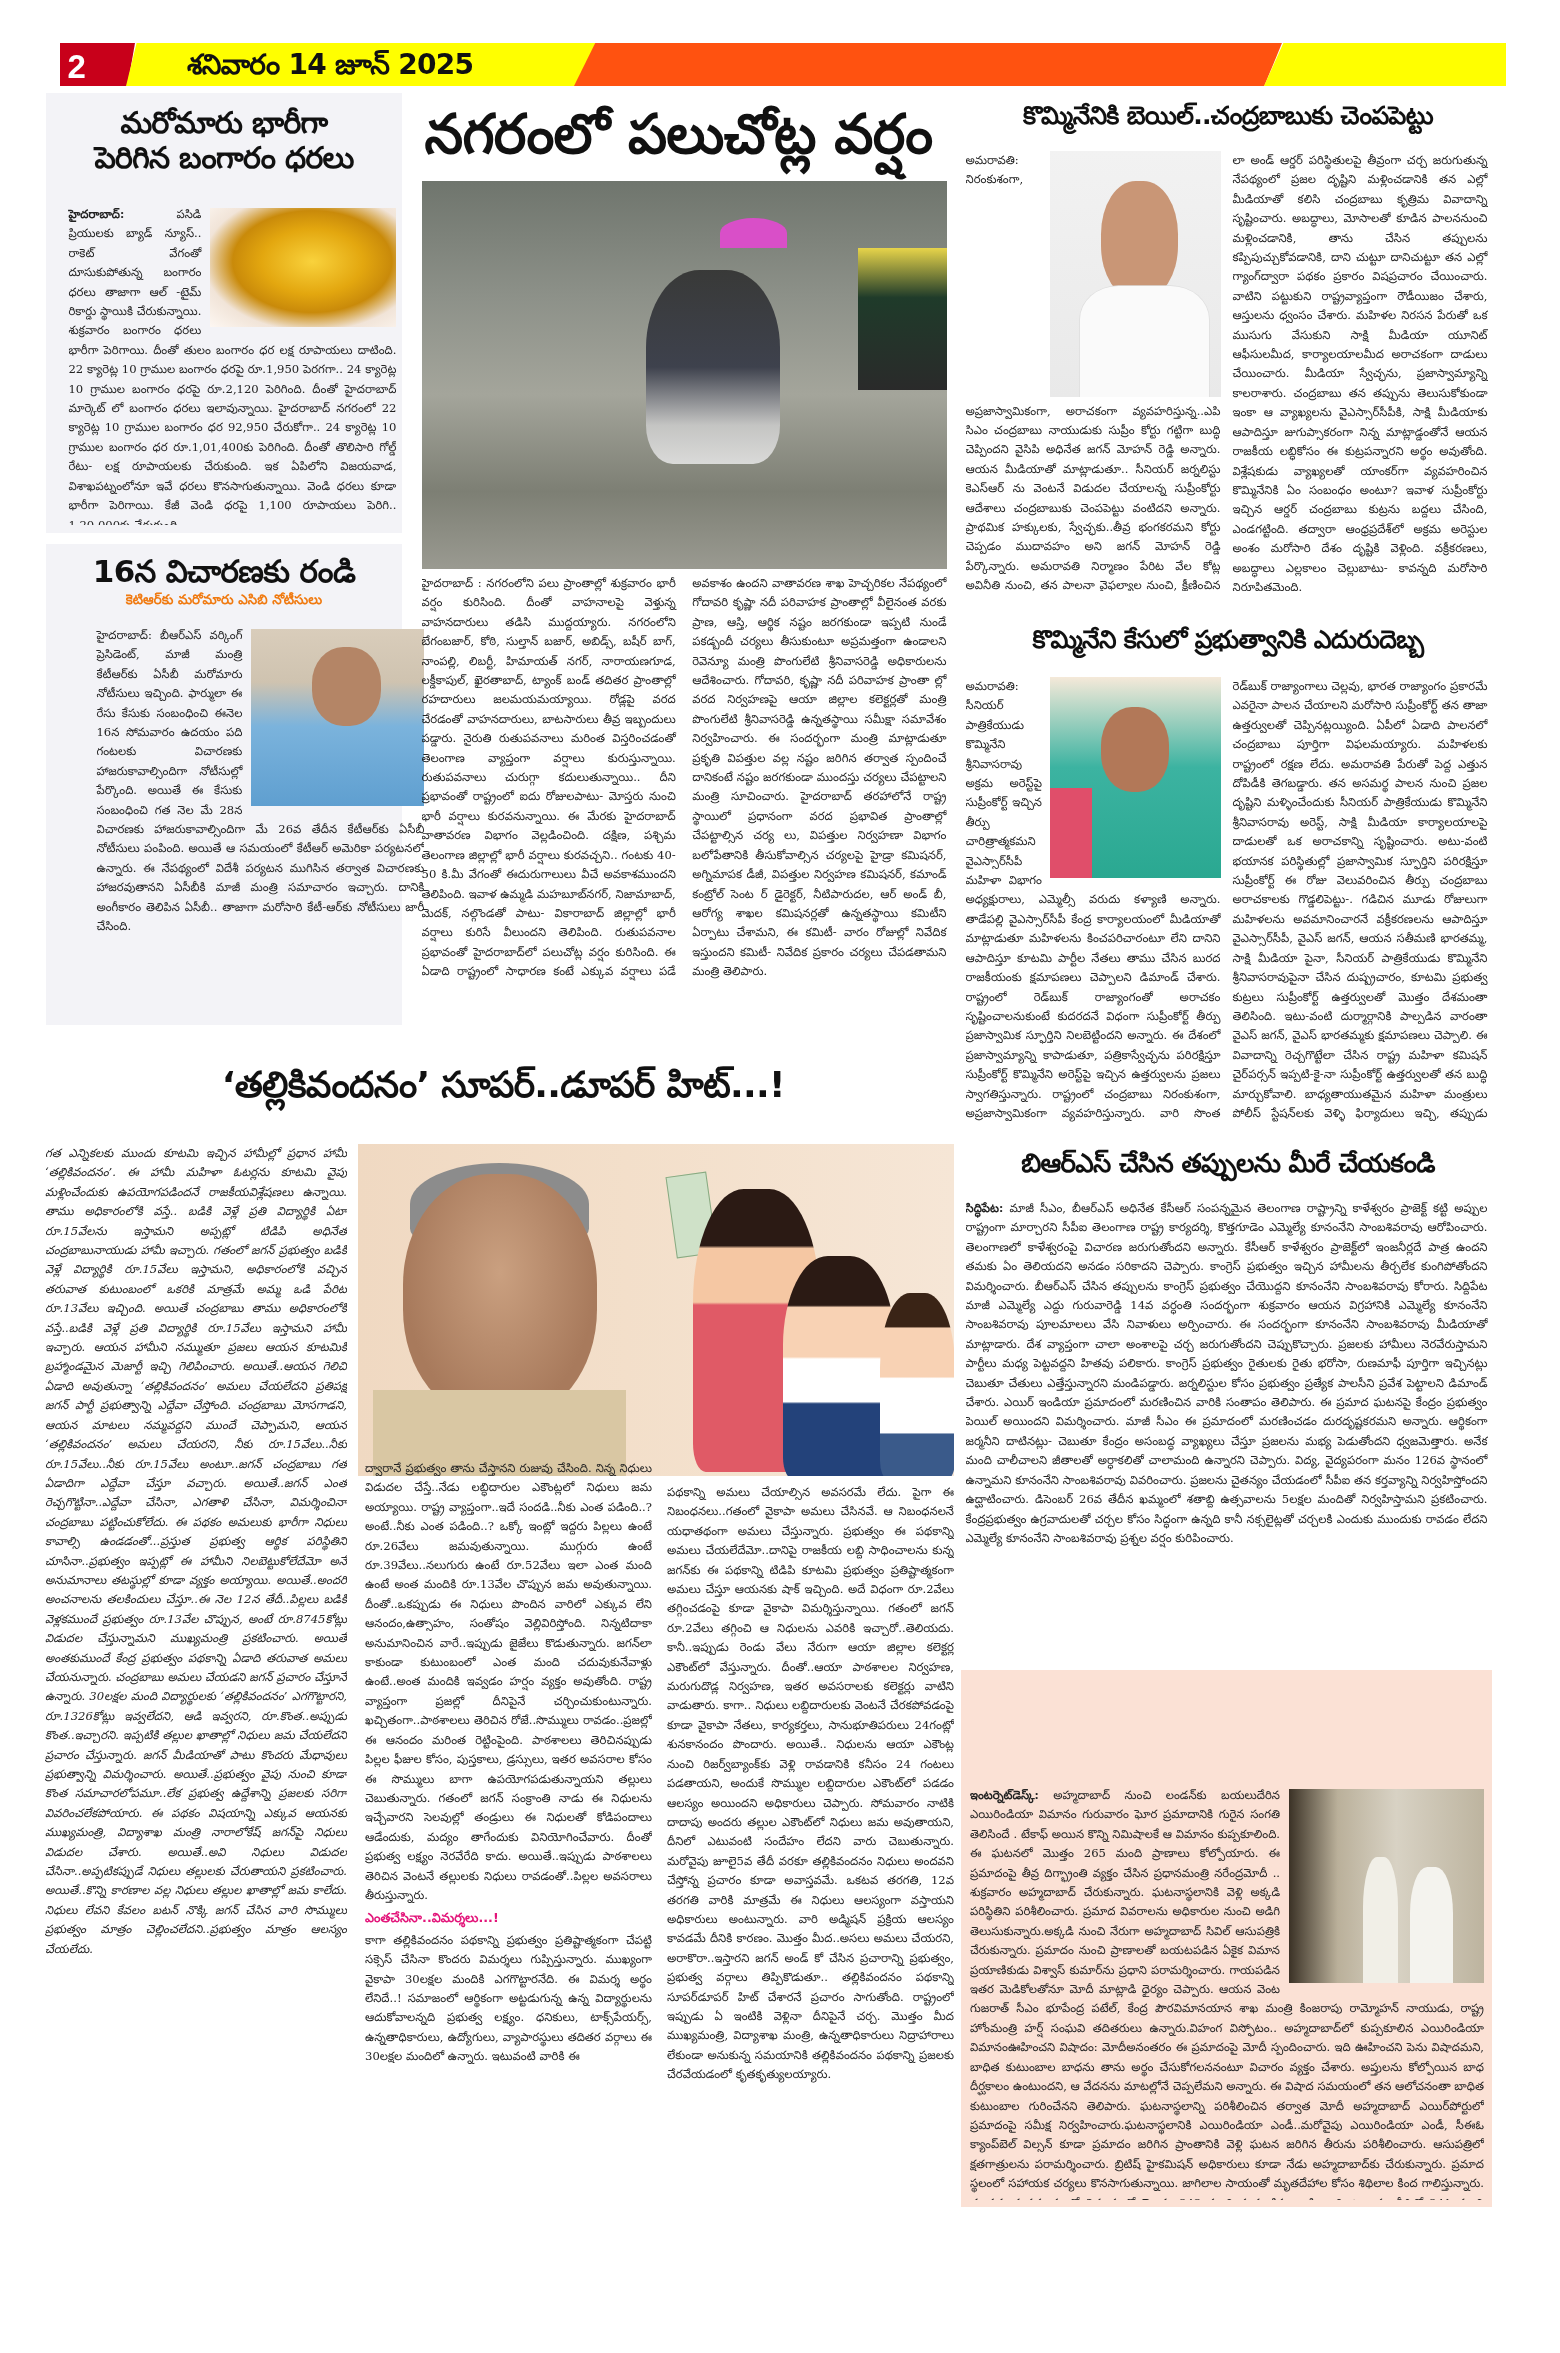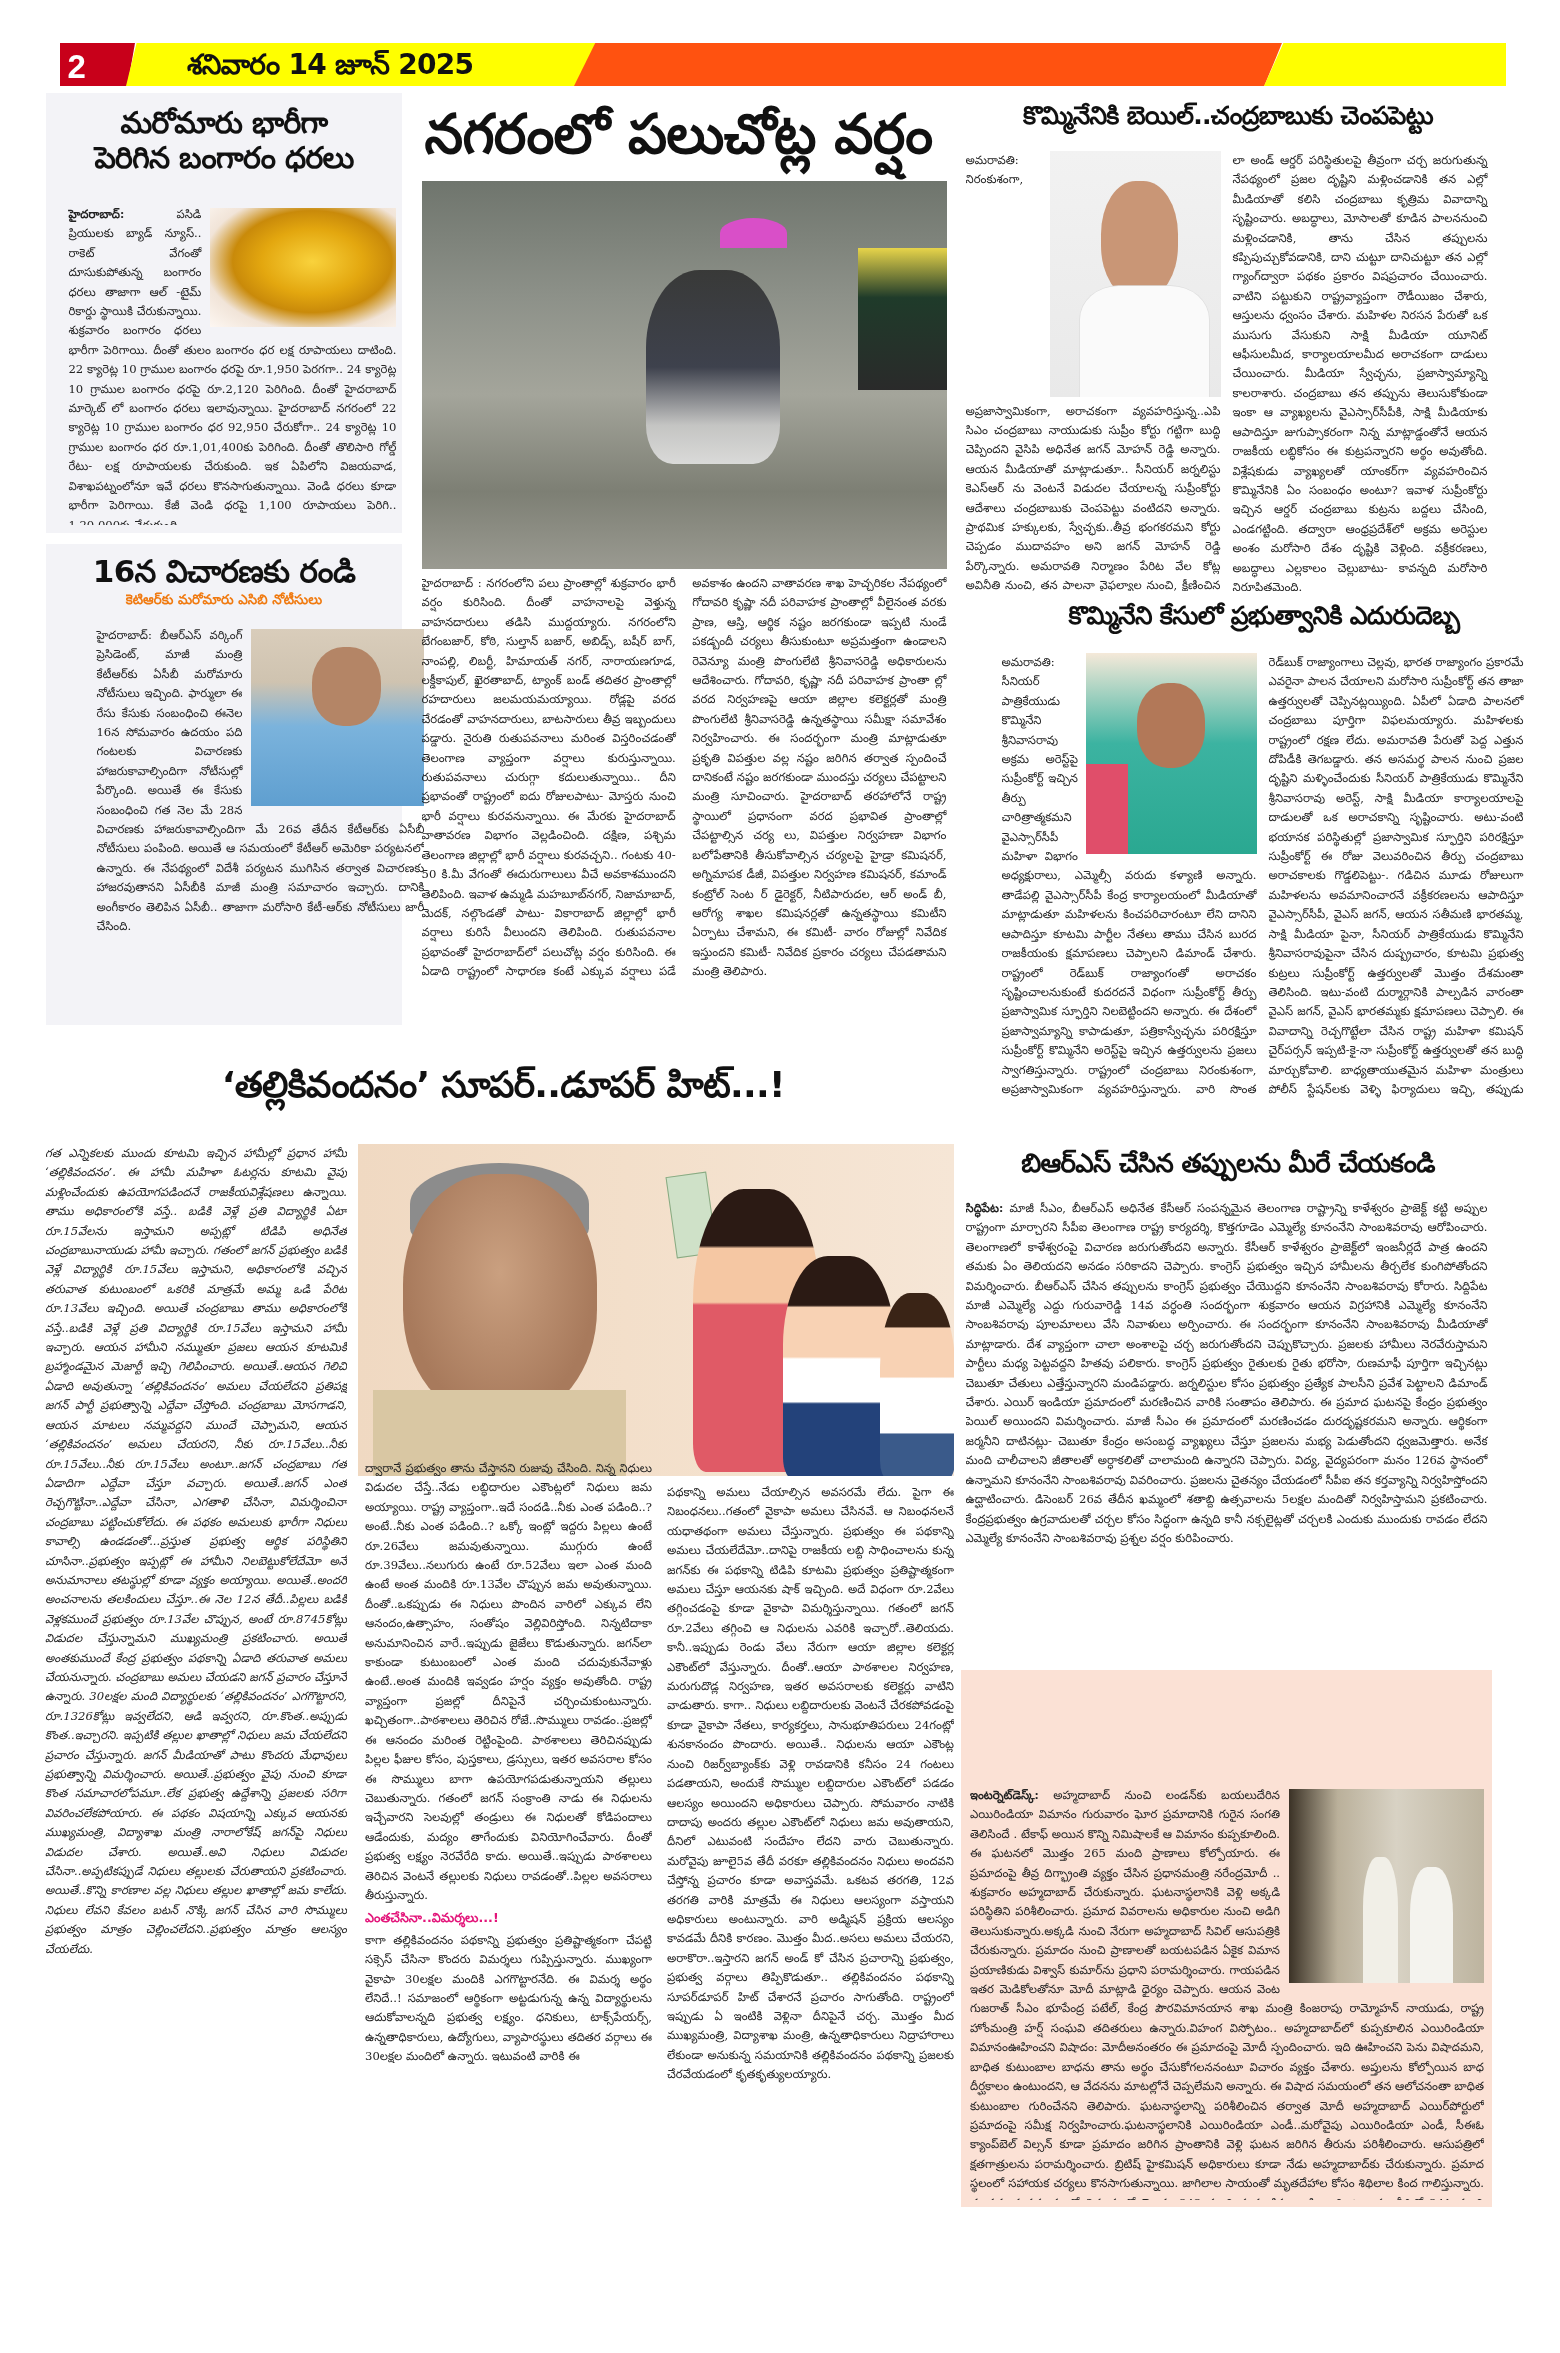--- a/index.html
+++ b/index.html
@@ -115,21 +115,21 @@
     <div class="photo jagan-img" style="float:left; width:0; height:0;"></div>
     <div class="two-col" style="column-gap:12px;">
       <div class="photo jagan-img" style="width:171px; height:246px; float:right; margin:0 0 4.5px 7.5px;"></div>
       <span>అమరావతి:</span>
       <span>నిరంకుశంగా, అప్రజాస్వామికంగా, అరాచకంగా వ్యవహరిస్తున్న..ఎపి సిఎం చంద్రబాబు నాయుడుకు సుప్రీం కోర్టు గట్టిగా బుద్ధి చెప్పిందని వైసిపి అధినేత జగన్ మోహన్ రెడ్డి అన్నారు. ఆయన మీడియాతో మాట్లాడుతూ.. సీనియర్ జర్నలిస్టు కెఎస్ఆర్ ను వెంటనే విడుదల చేయాలన్న సుప్రీంకోర్టు ఆదేశాలు చంద్రబాబుకు చెంపపెట్టు వంటిదని అన్నారు. ప్రాథమిక హక్కులకు, స్వేచ్ఛకు..తీవ్ర భంగకరమని కోర్టు చెప్పడం ముదావహం అని జగన్ మోహన్ రెడ్డి పేర్కొన్నారు. అమరావతి నిర్మాణం పేరిట వేల కోట్ల అవినీతి నుంచి, తన పాలనా వైఫల్యాల నుంచి, క్షీణించిన లా అండ్ ఆర్డర్ పరిస్థితులపై తీవ్రంగా చర్చ జరుగుతున్న నేపథ్యంలో ప్రజల దృష్టిని మళ్లించడానికి తన ఎల్లో మీడియాతో కలిసి చంద్రబాబు కృత్రిమ వివాదాన్ని సృష్టించారు. అబద్ధాలు, మోసాలతో కూడిన పాలననుంచి మళ్లించడానికి, తాను చేసిన తప్పులను కప్పిపుచ్చుకోవడానికి, దాని చుట్టూ</span>
       <span>దానిచుట్టూ తన ఎల్లో గ్యాంగ్‌ద్వారా పథకం ప్రకారం విషప్రచారం చేయించారు. వాటిని పట్టుకుని రాష్ట్రవ్యాప్తంగా రౌడీయిజం చేశారు, ఆస్తులను ధ్వంసం చేశారు. మహిళల నిరసన పేరుతో ఒక ముసుగు వేసుకుని సాక్షి మీడియా యూనిట్ ఆఫీసులమీద, కార్యాలయాలమీద అరాచకంగా దాడులు చేయించారు. మీడియా స్వేచ్ఛను, ప్రజాస్వామ్యాన్ని కాలరాశారు. చంద్రబాబు తన తప్పును తెలుసుకోకుండా ఇంకా ఆ వ్యాఖ్యలను వైఎస్సార్‌సీపీకి, సాక్షి మీడియాకు ఆపాదిస్తూ జుగుప్సాకరంగా నిన్న మాట్లాడ్డంతోనే ఆయన రాజకీయ లబ్ధికోసం ఈ కుట్రపన్నారని అర్థం అవుతోంది. విశ్లేషకుడు వ్యాఖ్యలతో యాంకర్‌గా వ్యవహరించిన కొమ్మినేనికి ఏం సంబంధం అంటూ? ఇవాళ సుప్రీంకోర్టు ఇచ్చిన ఆర్డర్ చంద్రబాబు కుట్రను బద్దలు చేసింది, ఎండగట్టింది. తద్వారా ఆంధ్రప్రదేశ్‌లో అక్రమ అరెస్టుల అంశం మరోసారి దేశం దృష్టికి వెళ్లింది. వక్రీకరణలు, అబద్ధాలు ఎల్లకాలం చెల్లుబాటు- కావన్నది మరోసారి నిరూపితమైంది.</span>
     </div>
   </div>
 </div>
 
-<div class="abs" style="left:958px; top:592px; width:540px; height:514px;margin-left:36px;">
+<div class="abs" style="left:958px; top:616px; width:540px; height:514px;">
   <div class="headline" style="font-size:25px; line-height:48px;">కొమ్మినేని కేసులో ప్రభుత్వానికి ఎదురుదెబ్బ</div>
   <div class="body-text two-col" style="position:absolute; left:7.5px; top:61px; width:522px; height:447px; column-gap:12px;">
     <div class="photo woman-img" style="width:171px; height:201px; float:right; margin:0 0 4.5px 7.5px;"></div>
     <span>అమరావతి:</span>
     <span>సీనియర్ పాత్రికేయుడు కొమ్మినేని శ్రీనివాసరావు అక్రమ అరెస్ట్‌పై సుప్రీంకోర్ట్ ఇచ్చిన తీర్పు చారిత్రాత్మకమని వైఎస్సార్‌సీపీ మహిళా విభాగం అధ్యక్షురాలు, ఎమ్మెల్సీ వరుదు కళ్యాణి అన్నారు. తాడేపల్లి వైఎస్సార్‌సీపీ కేంద్ర కార్యాలయంలో మీడియాతో మాట్లాడుతూ మహిళలను కించపరిచారంటూ లేని దానిని ఆపాదిస్తూ కూటమి పార్టీల నేతలు తాము చేసిన బురద రాజకీయంకు క్షమాపణలు చెప్పాలని డిమాండ్ చేశారు. రాష్ట్రంలో రెడ్‌బుక్ రాజ్యాంగంతో అరాచకం సృష్టించాలనుకుంటే కుదరదనే విధంగా సుప్రీంకోర్ట్ తీర్పు ప్రజాస్వామిక స్ఫూర్తిని నిలబెట్టిందని అన్నారు. ఈ దేశంలో ప్రజాస్వామ్యాన్ని కాపాడుతూ, పత్రికాస్వేచ్ఛను పరిరక్షిస్తూ సుప్రీంకోర్ట్ కొమ్మినేని అరెస్ట్‌పై ఇచ్చిన ఉత్తర్వులను ప్రజలు స్వాగతిస్తున్నారు. రాష్ట్రంలో చంద్రబాబు నిరంకుశంగా, అప్రజాస్వామికంగా వ్యవహరిస్తున్నారు. వారి సొంత రెడ్‌బుక్ రాజ్యాంగాలు చెల్లవు, భారత రాజ్యాంగం ప్రకారమే ఎవరైనా పాలన చేయాలని మరోసారి సుప్రీంకోర్ట్ తన తాజా ఉత్తర్వులతో చెప్పినట్లయ్యింది. ఏపీలో ఏడాది పాలనలో చంద్రబాబు పూర్తిగా విఫలమయ్యారు. మహిళలకు రాష్ట్రంలో రక్షణ లేదు. అమరావతి పేరుతో పెద్ద ఎత్తున దోపిడీకి తెగబడ్డారు.</span>
     <span>తన అసమర్థ పాలన నుంచి ప్రజల దృష్టిని మళ్ళించేందుకు సీనియర్ పాత్రికేయుడు కొమ్మినేని శ్రీనివాసరావు అరెస్ట్, సాక్షి మీడియా కార్యాలయాలపై దాడులతో ఒక అరాచకాన్ని సృష్టించారు. అటు-వంటి భయానక పరిస్థితుల్లో ప్రజాస్వామిక స్ఫూర్తిని పరిరక్షిస్తూ సుప్రీంకోర్ట్ ఈ రోజు వెలువరించిన తీర్పు చంద్రబాబు అరాచకాలకు గొడ్డలిపెట్టు-. గడిచిన మూడు రోజులుగా మహిళలను అవమానించారనే వక్రీకరణలను ఆపాదిస్తూ వైఎస్సార్‌సీపీ, వైఎస్ జగన్, ఆయన సతీమణి భారతమ్మ, సాక్షి మీడియా పైనా, సీనియర్ పాత్రికేయుడు కొమ్మినేని శ్రీనివాసరావుపైనా చేసిన దుష్ప్రచారం, కూటమి ప్రభుత్వ కుట్రలు సుప్రీంకోర్ట్ ఉత్తర్వులతో మొత్తం దేశమంతా తెలిసింది. ఇటు-వంటి దుర్మార్గానికి పాల్పడిన వారంతా వైఎస్ జగన్, వైఎస్ భారతమ్మకు క్షమాపణలు చెప్పాలి. ఈ వివాదాన్ని రెచ్చగొట్టేలా చేసిన రాష్ట్ర మహిళా కమిషన్ చైర్‌పర్సన్ ఇప్పటి-కై-నా సుప్రీంకోర్ట్ ఉత్తర్వులతో తన బుద్ధి మార్చుకోవాలి. బాధ్యతాయుతమైన మహిళా మంత్రులు పోలీస్ స్టేషన్‌లకు వెళ్ళి ఫిర్యాదులు ఇచ్చి, తప్పుడు కేసులు బనాయించేందుకు కుట్రపూరితంగా వ్యవహరించారు. ఇటు-వంటి తప్పుడు విధానాలకు పాల్పడినందుకు వారు తమ పదవులకు రాజీనామా చేయాలి' అని ఆమె డిమాండ్ చేశారు.</span>
   </div>
 </div>
 
 <div class="abs" style="left:958px; top:1133px; width:540px; height:477px;">

